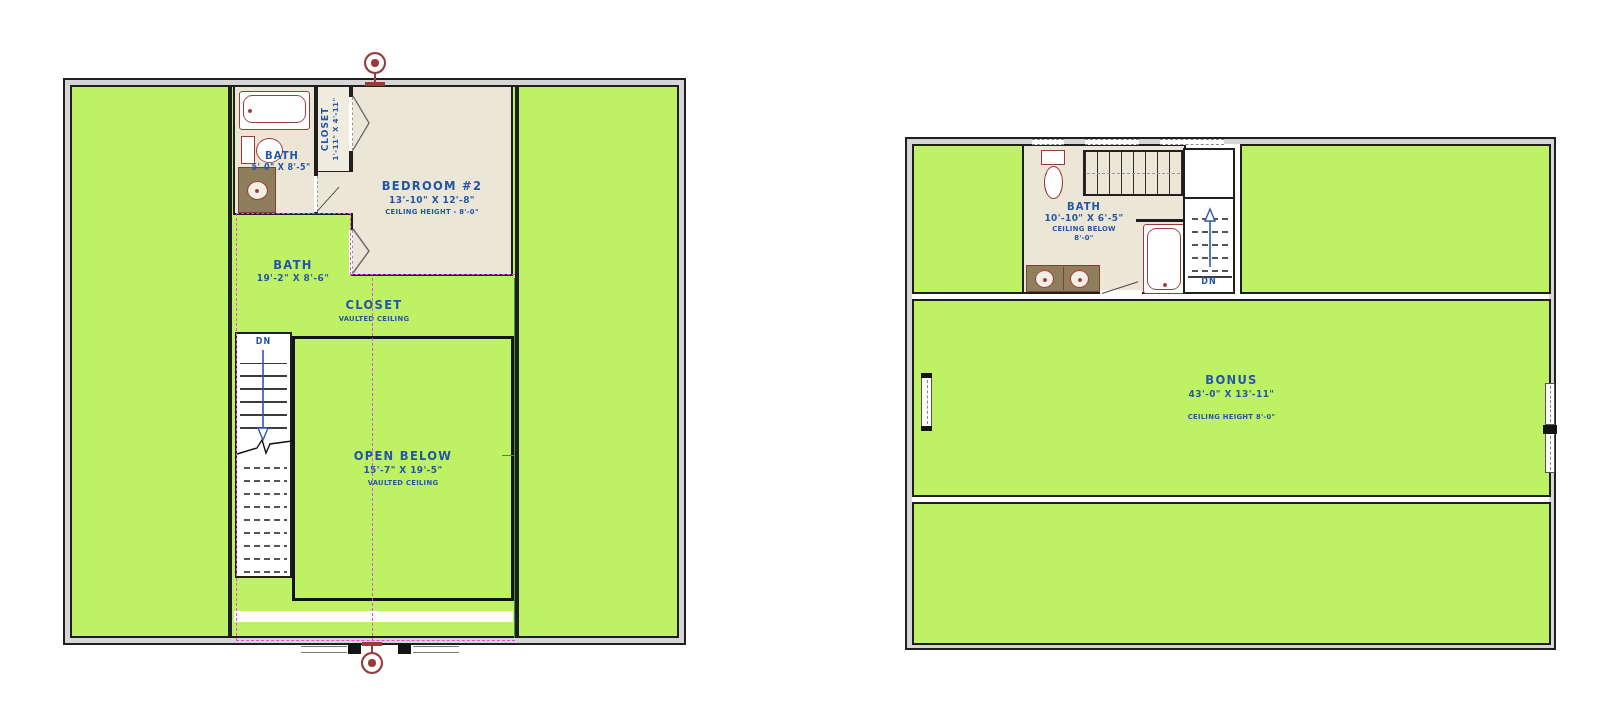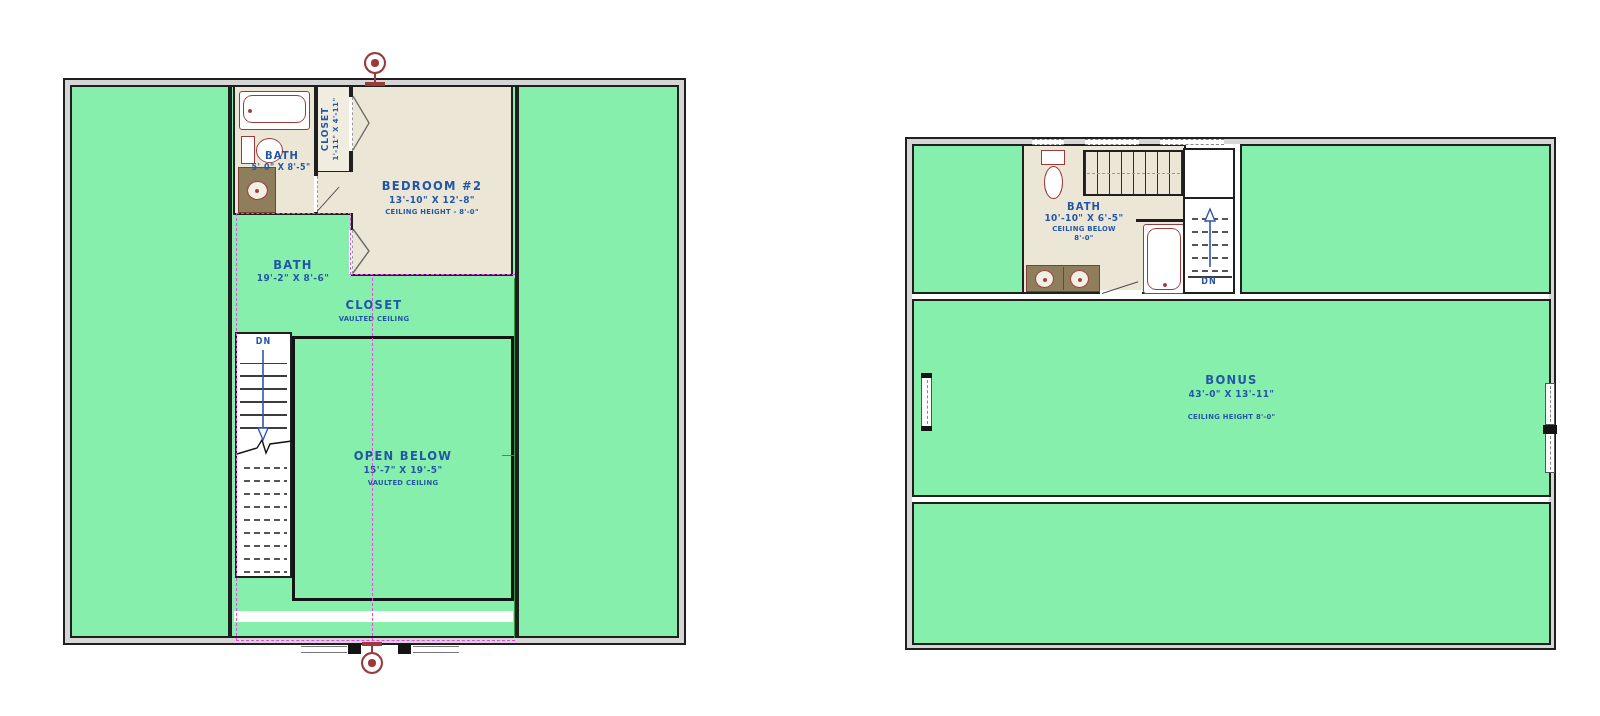--- a/index.html
+++ b/index.html
@@ -2,21 +2,21 @@
 <html><head>
 <meta charset="utf-8">
 <style>
   html,body{margin:0;padding:0;background:#fff;}
   .canvas{position:relative;width:1600px;height:716px;background:#ffffff;overflow:hidden;
           font-family:"DejaVu Sans",sans-serif;}
   .abs{position:absolute;box-sizing:border-box;}
   .plan{position:absolute;box-sizing:border-box;border:2px solid #1f1f1f;
         box-shadow:inset 0 0 0 5px #d6d6d6;background:#fff;}
   .panel{position:absolute;box-sizing:border-box;border:2px solid #1f1f1f;}
-  .grey{background:#86efac;}
+  .grey{background:#bef264;}
   .cream{background:#ebe6d6;}
   .cream2{background:#f0ecdf;}
   .lbl{position:absolute;color:#2456a6;text-align:center;line-height:1.3;box-sizing:border-box;}
   .room-name{font-size:11.5px;font-weight:600;letter-spacing:1.3px;}
   .room-name-sm{font-size:10px;font-weight:600;letter-spacing:1px;}
   .room-dims{font-size:9px;font-weight:600;letter-spacing:0.4px;}
   .room-note{font-size:6.8px;font-weight:700;letter-spacing:0.3px;}
   .dn{font-size:8px;font-weight:700;letter-spacing:1px;color:#2456a6;}
   .mag{position:absolute;}
   .mag-h{border-top:1.5px dashed #ee44ee;height:0;}

